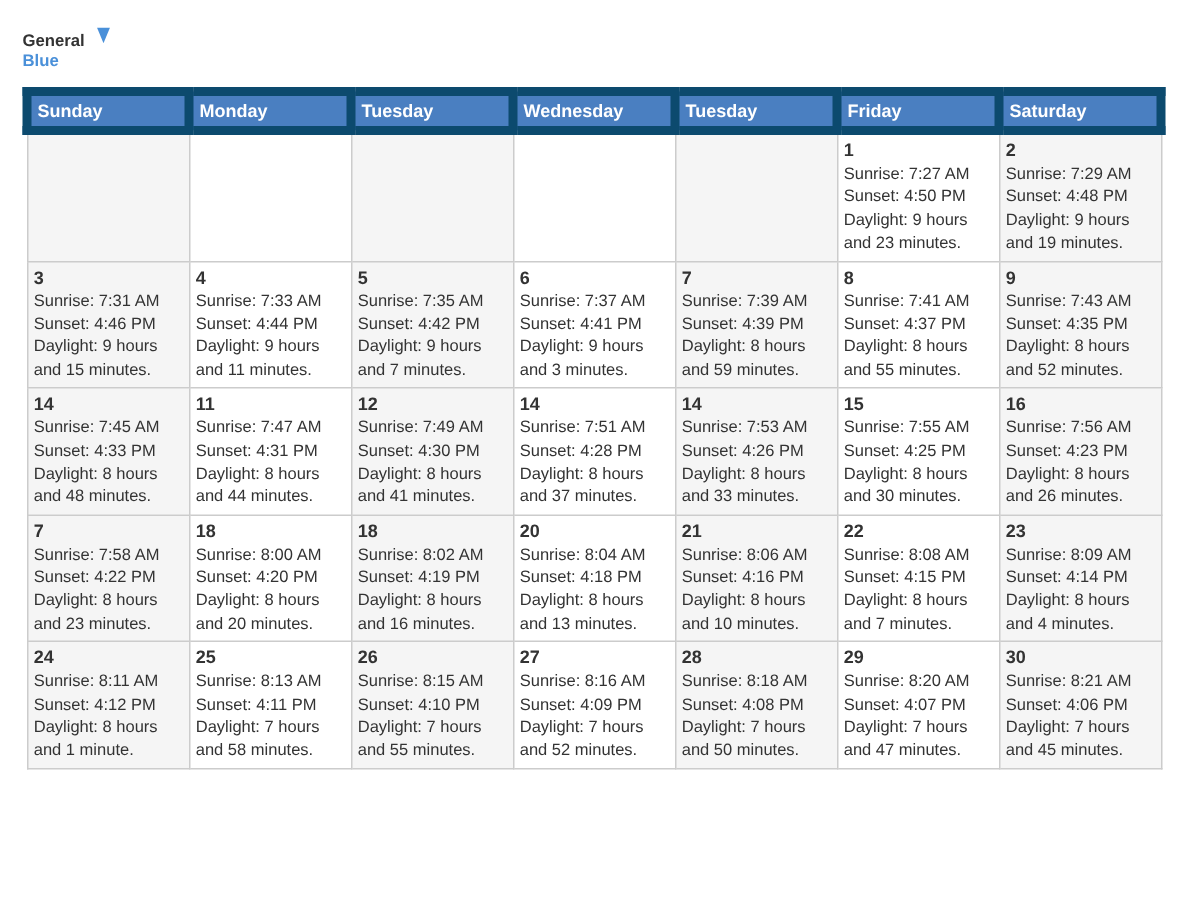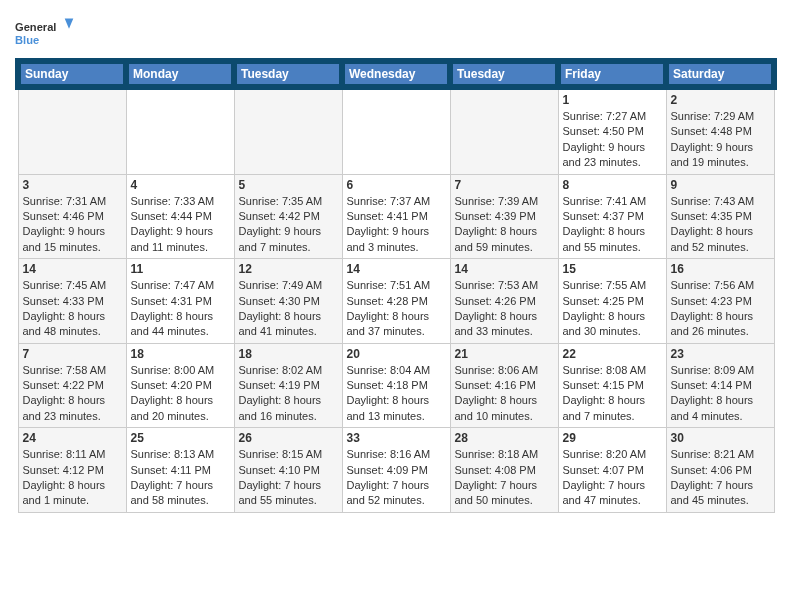--- a/index.html
+++ b/index.html
@@ -243,21 +243,21 @@
           </td>
           <td class="col-mon">
             <span class="day-number">25</span>
             <div class="day-info">Sunrise: 8:13 AM<br>Sunset: 4:11 PM<br>Daylight: 7 hours<br>and 58 minutes.</div>
           </td>
           <td class="col-tue">
             <span class="day-number">26</span>
             <div class="day-info">Sunrise: 8:15 AM<br>Sunset: 4:10 PM<br>Daylight: 7 hours<br>and 55 minutes.</div>
           </td>
           <td class="col-wed">
-            <span class="day-number">33</span>
+            <span class="day-number">27</span>
             <div class="day-info">Sunrise: 8:16 AM<br>Sunset: 4:09 PM<br>Daylight: 7 hours<br>and 52 minutes.</div>
           </td>
           <td class="col-thu">
             <span class="day-number">28</span>
             <div class="day-info">Sunrise: 8:18 AM<br>Sunset: 4:08 PM<br>Daylight: 7 hours<br>and 50 minutes.</div>
           </td>
           <td class="col-fri">
             <span class="day-number">29</span>
             <div class="day-info">Sunrise: 8:20 AM<br>Sunset: 4:07 PM<br>Daylight: 7 hours<br>and 47 minutes.</div>
           </td>

